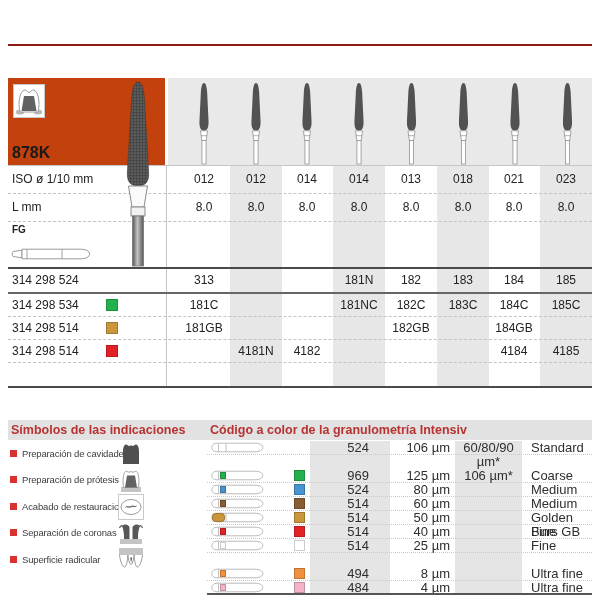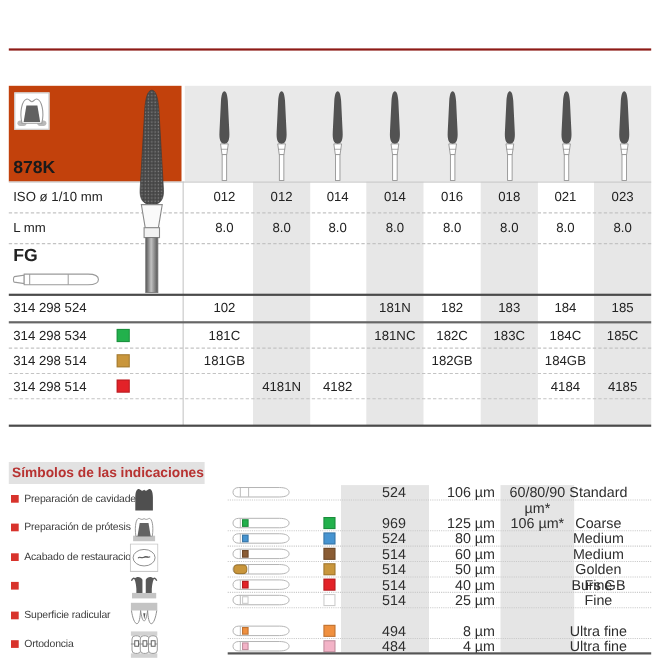--- a/index.html
+++ b/index.html
@@ -25,33 +25,33 @@
   .l-dash  { border-top: 1px dashed #c3c3c3; }
   .l-thick { border-top: 2px solid #4a4a4a; }
   .l-mid   { border-top: 2px solid #666; }
 
   .trow { position: absolute; left: 8px; width: 584px; font-size: 12px; }
   .rlabel { position: absolute; left: 4px; top: 0; white-space: nowrap; color: #222; }
   .cell { position: absolute; top: 0; width: 52px; text-align: center; color: #222; }
   .c0{left:170px}.c1{left:222px}.c2{left:273px}.c3{left:325px}
   .c4{left:377px}.c5{left:429px}.c6{left:480px}.c7{left:532px}
 
-  .fg-label { position: absolute; left: 12px; top: 224px; font-size: 16px; font-weight: bold; }
+  .fg-label { position: absolute; left: 12px; top: 224px; font-size: 10px; font-weight: bold; }
   .fg-icon { position: absolute; left: 10px; top: 246px; }
 
   .swatch { position: absolute; left: 98px; top: 50%; margin-top: -6px; width: 12px; height: 12px;
             border: 1px solid rgba(0,0,0,0.18); }
 
   .big-bur { position: absolute; left: 116px; top: 80px; }
   .small-bur { position: absolute; top: 81px; }
 
   
   .sec-title { position: absolute; height: 20px; background: #e2e2e2; font-size: 12.5px;
                font-weight: bold; line-height: 20px; padding-left: 3px; white-space: nowrap; }
-  .sym-title { left: 8px; top: 420px; width: 178px; }
+  .sym-title { left: 8px; top: 420px; width: 201px; }
   .gran-title { left: 207px; top: 420px; width: 385px; }
 
   .sym-item { position: absolute; left: 8px; width: 192px; height: 26px; }
   .sym-bullet { position: absolute; left: 2px; top: 9px; width: 7px; height: 7px; }
   .sym-label { position: absolute; left: 14px; top: 0; line-height: 26px; font-size: 9.5px;
                letter-spacing: -0.15px; color: #3c3c3c; white-space: nowrap; }
   .sym-icon { position: absolute; left: 110px; top: 0; width: 26px; height: 26px; }
 
   .gstripe { position: absolute; top: 441px; height: 152px; background: #e5e5e5; }
   .gs1 { left: 310px; width: 80px; } .gs2 { left: 455px; width: 67px; }
@@ -59,21 +59,21 @@
   .gran-row { position: absolute; left: 207px; width: 385px; height: 14px; font-size: 13px;
               line-height: 14px; color: #2e2e2e; border-bottom: 1px dotted #c9c9c9; }
   .gran-row.last { border-bottom: none; }
   .gran-icon { position: absolute; left: 3px; top: 1px; width: 54px; height: 11px; }
   .gband { position: absolute; left: 10px; top: 2px; width: 6px; height: 7px; border: 1px solid rgba(0,0,0,0.2); }
   .gband.head { left: 2px; top: 1px; width: 13px; height: 9px; border-radius: 4px; }
   .gswatch { position: absolute; left: 87px; top: 1px; width: 11px; height: 11px; border: 1px solid rgba(0,0,0,0.2); }
   .gcode  { position: absolute; left: 100px; width: 72px; text-align: right; padding-right: 10px; }
   .gsize  { position: absolute; left: 185px; width: 62px; text-align: right; padding-right: 4px; }
   .gextra { position: absolute; left: 250px; width: 66px; text-align: center; padding-right: 3px; }
-  .gname  { position: absolute; left: 304px; width: 66px; text-align: center; }
+  .gname  { position: absolute; left: 324px; width: 66px; text-align: left; }
   .gran-bottom { position: absolute; left: 207px; top: 593px; width: 385px; height: 2px; background: #555; }
 </style>
 </head>
 <body>
 
 <svg width="0" height="0" style="position:absolute" aria-hidden="true">
   <defs>
     <pattern id="grit" width="3" height="3" patternUnits="userSpaceOnUse">
       <rect width="3" height="3" fill="#4c4c4c"></rect>
       <circle cx="1" cy="1" r="0.55" fill="#8f8f8f"></circle>
@@ -150,21 +150,21 @@
   <div class="hline l-dash" style="top:339px"></div>
   <div class="hline l-dash" style="top:362px"></div>
   <div class="hline l-thick" style="top:386px"></div>
 
   <div class="trow" style="top:165px;height:28px;line-height:28px">
     <span class="rlabel">ISO ø 1/10 mm</span>
     <span class="cell c0">012</span>
     <span class="cell c1">012</span>
     <span class="cell c2">014</span>
     <span class="cell c3">014</span>
-    <span class="cell c4">016</span>
+    <span class="cell c4">013</span>
     <span class="cell c5">018</span>
     <span class="cell c6">021</span>
     <span class="cell c7">023</span>
   </div>
 
   <div class="trow" style="top:193px;height:28px;line-height:28px">
     <span class="rlabel">L mm</span>
     <span class="cell c0">8.0</span>
     <span class="cell c1">8.0</span>
     <span class="cell c2">8.0</span>
@@ -179,21 +179,21 @@
   <svg class="fg-icon" width="82" height="16" viewBox="0 0 82 16">
     <path d="M3,5.5 L12,4.2 L12,11.8 L3,10.5 C2,10 2,6 3,5.5 Z" fill="#ffffff" stroke="#9a9a9a" stroke-width="1"></path>
     <path d="M12,3.2 L70,3.2 C76,3.2 79.5,4.8 79.5,8 C79.5,11.2 76,12.8 70,12.8 L12,12.8 Z" fill="#ffffff" stroke="#9a9a9a" stroke-width="1"></path>
     <line x1="17" y1="3.2" x2="17" y2="12.8" stroke="#9a9a9a" stroke-width="0.9"></line>
     <line x1="52" y1="3.2" x2="52" y2="12.8" stroke="#9a9a9a" stroke-width="0.9"></line>
   </svg>
 
   <div class="trow" style="top:269px;height:23px;line-height:23px">
     <span class="rlabel">314 298 524</span>
 
-    <span class="cell c0">102</span>
+    <span class="cell c0">313</span>
     <span class="cell c1"></span>
     <span class="cell c2"></span>
     <span class="cell c3">181N</span>
     <span class="cell c4">182</span>
     <span class="cell c5">183</span>
     <span class="cell c6">184</span>
     <span class="cell c7">185</span>
   </div>
   <div class="trow" style="top:294px;height:22px;line-height:22px">
     <span class="rlabel">314 298 534</span>
@@ -262,52 +262,39 @@
     <span class="sym-label">Acabado de restauraciones</span>
     <svg class="sym-icon" viewBox="0 0 26 26">
       <rect x="0.5" y="0.5" width="25" height="25" fill="#ffffff" stroke="#c9c9c9" stroke-width="1"></rect>
       <ellipse cx="13" cy="13" rx="10" ry="7.5" fill="#ffffff" stroke="#8f8f8f" stroke-width="0.9"></ellipse>
       <path d="M7.5,13.5 C9,11 11,14.5 13,12.5 C15,10.5 16.5,14 18.5,12" fill="none" stroke="#5f5f5f" stroke-width="1"></path>
       <line x1="9" y1="13" x2="17" y2="12.5" stroke="#5f5f5f" stroke-width="0.7"></line>
     </svg>
   </div>
   <div class="sym-item" style="top:520px">
     <span class="sym-bullet" style="background: rgb(216, 51, 44);"></span>
+    <span class="sym-label">Separación de coronas</span>
     <svg class="sym-icon" viewBox="0 0 26 26">
       <rect x="2" y="19" width="22" height="5" fill="#c4c4c4"></rect>
       <path d="M4,6 C7,3.5 10,4.5 11.5,7 L11.5,19 L6,19 C6.2,14 5.5,9.5 4,6 Z" fill="#585858"></path>
       <path d="M22,6 C19,3.5 16,4.5 14.5,7 L14.5,19 L20,19 C19.8,14 20.5,9.5 22,6 Z" fill="#585858"></path>
       <path d="M1.5,8 C2.5,5.5 4,5 4.5,6.5 M24.5,8 C23.5,5.5 22,5 21.5,6.5" fill="none" stroke="#585858" stroke-width="1.2"></path>
     </svg>
   </div>
   <div class="sym-item" style="top:546.5px">
     <span class="sym-bullet" style="background: rgb(216, 51, 44);"></span>
     <span class="sym-label">Superficie radicular</span>
     <svg class="sym-icon" viewBox="0 0 26 26">
       <rect x="1" y="1" width="24" height="7" fill="#c4c4c4"></rect>
       <path d="M1.5,8 C2.5,15 4.5,20 6.5,20 C8.5,20 9.5,14 9.8,8 M9.8,8 C10.6,14 11.8,17.5 13,17.5 C14.2,17.5 15.4,14 16.2,8 M16.2,8 C16.5,14 17.5,20 19.5,20 C21.5,20 23.5,15 24.5,8" fill="none" stroke="#8f8f8f" stroke-width="0.9"></path>
       <polygon points="12.2,10.5 14.2,10.5 13.2,16" fill="#5a5a5a"></polygon>
     </svg>
   </div>
-  <div class="sym-item" style="top:573px">
-    <span class="sym-bullet" style="background: rgb(216, 51, 44);"></span>
-    <span class="sym-label">Ortodoncia</span>
-    <svg class="sym-icon" viewBox="0 0 26 26">
-      <rect x="1" y="1" width="24" height="4" fill="#d2d2d2"></rect>
-      <rect x="1" y="21" width="24" height="4" fill="#d2d2d2"></rect>
-      <rect x="2" y="5" width="8" height="16" rx="3" fill="#ffffff" stroke="#9a9a9a" stroke-width="0.9"></rect>
-      <rect x="9.5" y="5" width="8" height="16" rx="3" fill="#ffffff" stroke="#9a9a9a" stroke-width="0.9"></rect>
-      <rect x="17" y="5" width="8" height="16" rx="3" fill="#ffffff" stroke="#9a9a9a" stroke-width="0.9"></rect>
-      <line x1="1" y1="12.5" x2="25" y2="12.5" stroke="#8f8f8f" stroke-width="1"></line>
-      <rect x="4.5" y="9.5" width="3.5" height="5" fill="#ffffff" stroke="#5f5f5f" stroke-width="0.9"></rect>
-      <rect x="12" y="9.5" width="3.5" height="5" fill="#ffffff" stroke="#5f5f5f" stroke-width="0.9"></rect>
-      <rect x="19.5" y="9.5" width="3.5" height="5" fill="#ffffff" stroke="#5f5f5f" stroke-width="0.9"></rect>
-    </svg>
-  </div>
-
+
+  <div class="sec-title gran-title" style="color: rgb(183, 50, 49);">Código a color de la granulometría Intensiv</div>
   <div class="gstripe gs1"></div>
   <div class="gstripe gs2"></div>
 
   <div class="gran-row" style="top:441px">
     <span class="gran-icon"><svg width="54" height="11" viewBox="0 0 54 11">
           <path d="M7,1.2 L44,1.2 C50,1.2 52.8,3 52.8,5.5 C52.8,8 50,9.8 44,9.8 L7,9.8 C3.8,9.8 1.8,8 1.8,5.5 C1.8,3 3.8,1.2 7,1.2 Z" fill="#fff" stroke="#b3b3b3" stroke-width="0.9"></path>
           <line x1="8.5" y1="1.4" x2="8.5" y2="9.6" stroke="#b3b3b3" stroke-width="0.8"></line>
           <line x1="16" y1="1.4" x2="16" y2="9.6" stroke="#b3b3b3" stroke-width="0.8"></line>
         </svg></span>
 

